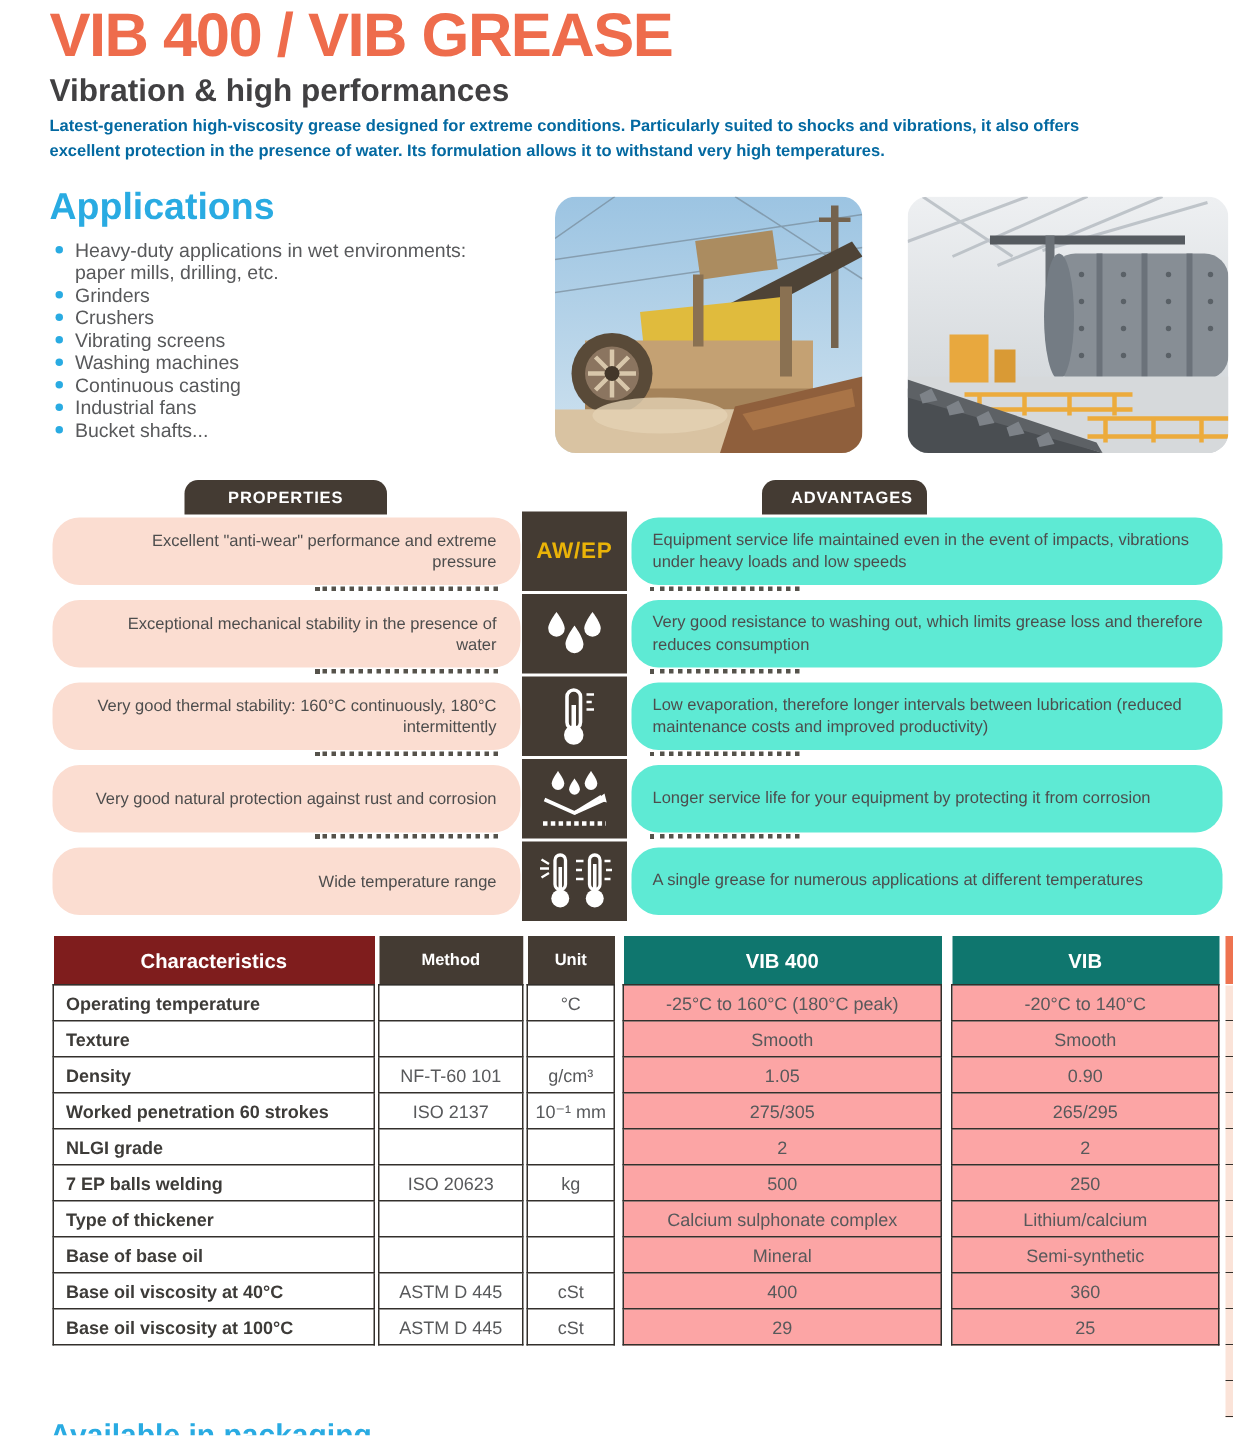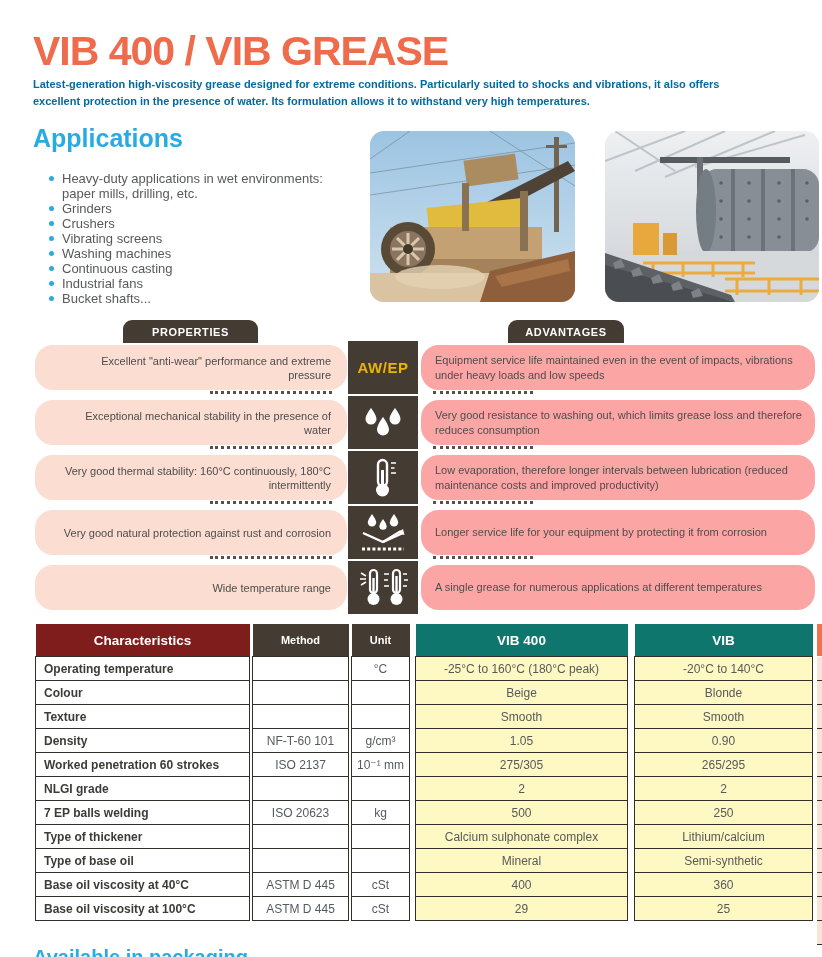--- a/index.html
+++ b/index.html
@@ -1,85 +1,86 @@
 <!DOCTYPE html>
 <html><head>
 <meta charset="utf-8">
 <style>
   html,body{margin:0;padding:0;background:#fff;}
   .page{position:relative;width:822px;height:957px;overflow:hidden;background:#fff;
         font-family:"Liberation Sans","DejaVu Sans",sans-serif;color:#58595b;}
 
   
   .title{position:absolute;left:33px;top:0px;font-size:41px;font-weight:bold;
-         color:#ee6c4c;letter-spacing:-1px;white-space:nowrap;margin-top:28px;}
+         color:#ee6c4c;letter-spacing:-1px;white-space:nowrap;}
   .subtitle{position:absolute;left:33px;top:49px;font-size:21px;font-weight:bold;color:#414042;}
   .desc{position:absolute;left:33px;font-size:11px;line-height:17px;color:#0369a1;white-space:nowrap;font-weight:bold;}
   .desc.l1{top:76px;} .desc.l2{top:93px;}
 
   
   .apps-heading{position:absolute;left:33px;top:124px;font-size:25px;font-weight:bold;color:#29abe2;}
-  .apps-list{position:absolute;left:35px;top:159px;width:300px;margin:12px;padding:0;list-style:none;
+  .apps-list{position:absolute;left:35px;top:159px;width:300px;margin:0;padding:0;list-style:none;
              font-size:13px;line-height:15px;color:#58595b;}
   .apps-list li{position:relative;padding-left:15px;}
   .apps-list li::before{content:"";position:absolute;left:2px;top:5px;width:5px;height:5px;
              border-radius:50%;background:#29abe2;}
 
   
   .photo{position:absolute;top:131px;height:171px;border-radius:14px;overflow:hidden;}
   .photo.p1{left:370px;width:205px;}
   .photo.p2{left:605px;width:214px;}
   .photo svg{display:block;}
 
   
   .badge{position:absolute;top:320px;height:23px;background:#443b33;color:#fff;
          font-size:11px;font-weight:bold;letter-spacing:.6px;display:flex;align-items:center;
          justify-content:center;border-radius:9px 9px 0 0;}
   .badge.props{left:123px;width:135px;}
-  .badge.advs{left:508px;width:116px;}
+  .badge.advs{left:508px;width:100px;padding-left:10px;}
 
   
   .pa-row{position:absolute;left:35px;width:780px;height:45px;}
   .prop{position:absolute;left:0;top:0;width:312px;height:45px;background:#fbddd1;border-radius:18px;
         display:flex;align-items:center;justify-content:flex-end;text-align:right;
         padding:0 16px 0 24px;box-sizing:border-box;font-size:11px;line-height:14px;color:#4d4d4d;}
   .ibox{position:absolute;left:313px;top:-4px;width:70px;height:53px;background:#443b33;
         display:flex;align-items:center;justify-content:center;}
   .awep{color:#eab308;font-size:15px;font-weight:bold;letter-spacing:.5px;}
-  .adv{position:absolute;left:386px;top:0;width:394px;height:45px;background:#fca5a5;border-radius:18px;
+  .adv{position:absolute;left:386px;top:0;width:394px;height:45px;background:#5eead4;border-radius:18px;
         display:flex;align-items:center;text-align:left;
         padding:0 12px 0 14px;box-sizing:border-box;font-size:11px;line-height:15px;color:#4d4d4d;}
   .dots{position:absolute;height:0;border-top:3px dotted #55524b;}
   .dots.dl{left:210px;width:122px;}
   .dots.dr{left:433px;width:100px;}
 
   
   table.spec{position:absolute;left:35px;top:624px;width:777px;border-collapse:collapse;
         table-layout:fixed;font-size:12px;color:#58595b;}
   .spec th{height:32px;font-weight:bold;padding:0;}
   .spec td{height:23px;border:1px solid #33302c;text-align:center;padding:0;background:#fff;}
   .spec td.char{text-align:left;padding-left:8px;font-weight:bold;color:#3d3b38;}
-  .spec td.val{background:#fef9c3;}
+  .spec td.val{background:#fca5a5;}
   .spec td.gap,.spec th.gap{border:none;background:#fff;padding:0;}
   .spec th.h-blue{background:#7f1d1d;color:#fff;font-size:13.5px;}
   .spec th.h-dark{background:#443b33;color:#fff;font-size:11px;}
   .spec th.h-orange{background:#0f766e;color:#fff;font-size:13.5px;}
   .sliver-head{position:absolute;left:817px;top:624px;width:5px;height:32px;background:#ee7350;}
   .sliver-body{position:absolute;left:817px;top:657px;width:5px;height:288px;
         background:repeating-linear-gradient(to bottom,#fbe3d8 0 23px,#33302c 23px 24px);}
 
   
   .footer-cut{position:absolute;left:33px;top:946px;font-size:20px;font-weight:bold;color:#29abe2;}
 </style>
 </head>
 <body>
 
 <div class="page">
 
   <div class="title">VIB 400 / VIB GREASE</div>
+  <div class="subtitle">Vibration &amp; high performances</div>
   <div class="desc l1">Latest-generation high-viscosity grease designed for extreme conditions. Particularly suited to shocks and vibrations, it also offers</div>
   <div class="desc l2">excellent protection in the presence of water. Its formulation allows it to withstand very high temperatures.</div>
 
   <div class="apps-heading">Applications</div>
   <ul class="apps-list">
     <li>Heavy-duty applications in wet environments: paper mills, drilling, etc.</li>
     <li>Grinders</li>
     <li>Crushers</li>
     <li>Vibrating screens</li>
     <li>Washing machines</li>
@@ -278,31 +279,20 @@
           <td class="gap"></td>
       <td></td>
           <td class="gap"></td>
       <td>°C</td>
           <td class="gap"></td>
       <td class="val">-25°C to 160°C (180°C peak)</td>
           <td class="gap"></td>
       <td class="val">-20°C to 140°C</td>
     </tr>
     <tr>
-      <td class="char">Colour</td>
-          <td class="gap"></td>
-      <td></td>
-          <td class="gap"></td>
-      <td></td>
-          <td class="gap"></td>
-      <td class="val">Beige</td>
-          <td class="gap"></td>
-      <td class="val">Blonde</td>
-    </tr>
-    <tr>
       <td class="char">Texture</td>
           <td class="gap"></td>
       <td></td>
           <td class="gap"></td>
       <td></td>
           <td class="gap"></td>
       <td class="val">Smooth</td>
           <td class="gap"></td>
       <td class="val">Smooth</td>
     </tr>
@@ -355,21 +345,21 @@
           <td class="gap"></td>
       <td></td>
           <td class="gap"></td>
       <td></td>
           <td class="gap"></td>
       <td class="val">Calcium sulphonate complex</td>
           <td class="gap"></td>
       <td class="val">Lithium/calcium</td>
     </tr>
     <tr>
-      <td class="char">Type of base oil</td>
+      <td class="char">Base of base oil</td>
           <td class="gap"></td>
       <td></td>
           <td class="gap"></td>
       <td></td>
           <td class="gap"></td>
       <td class="val">Mineral</td>
           <td class="gap"></td>
       <td class="val">Semi-synthetic</td>
     </tr>
     <tr>

